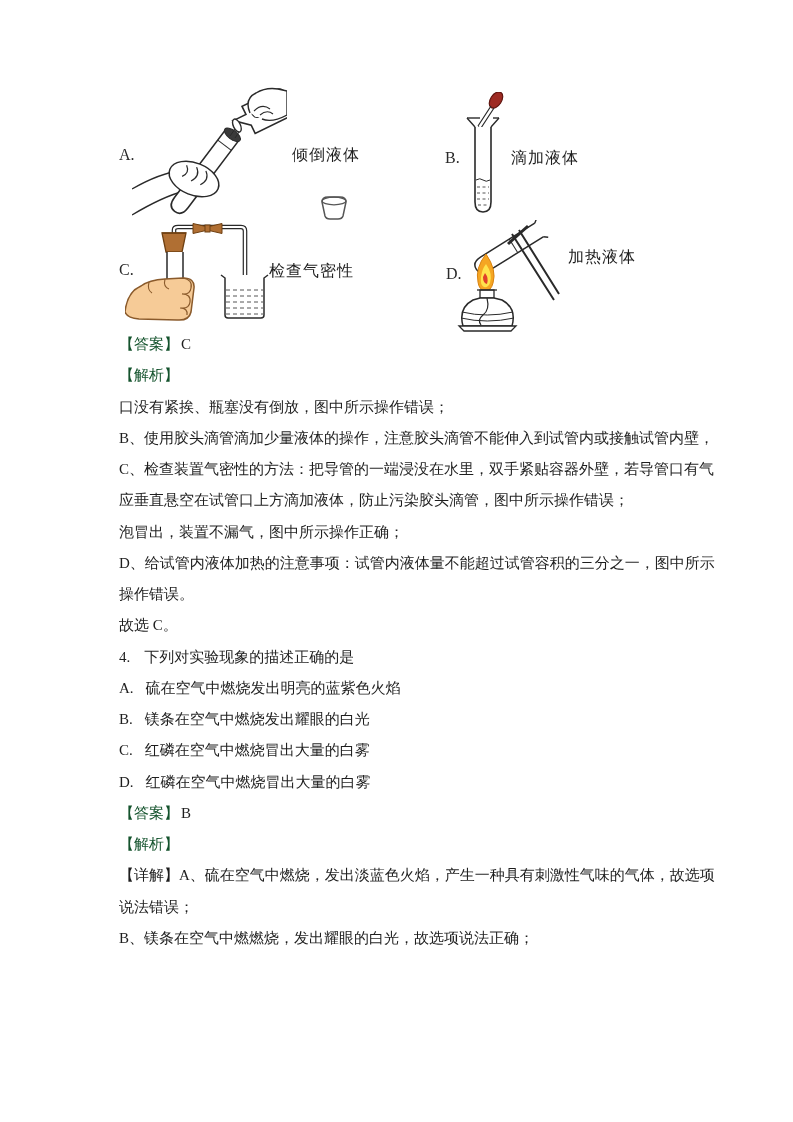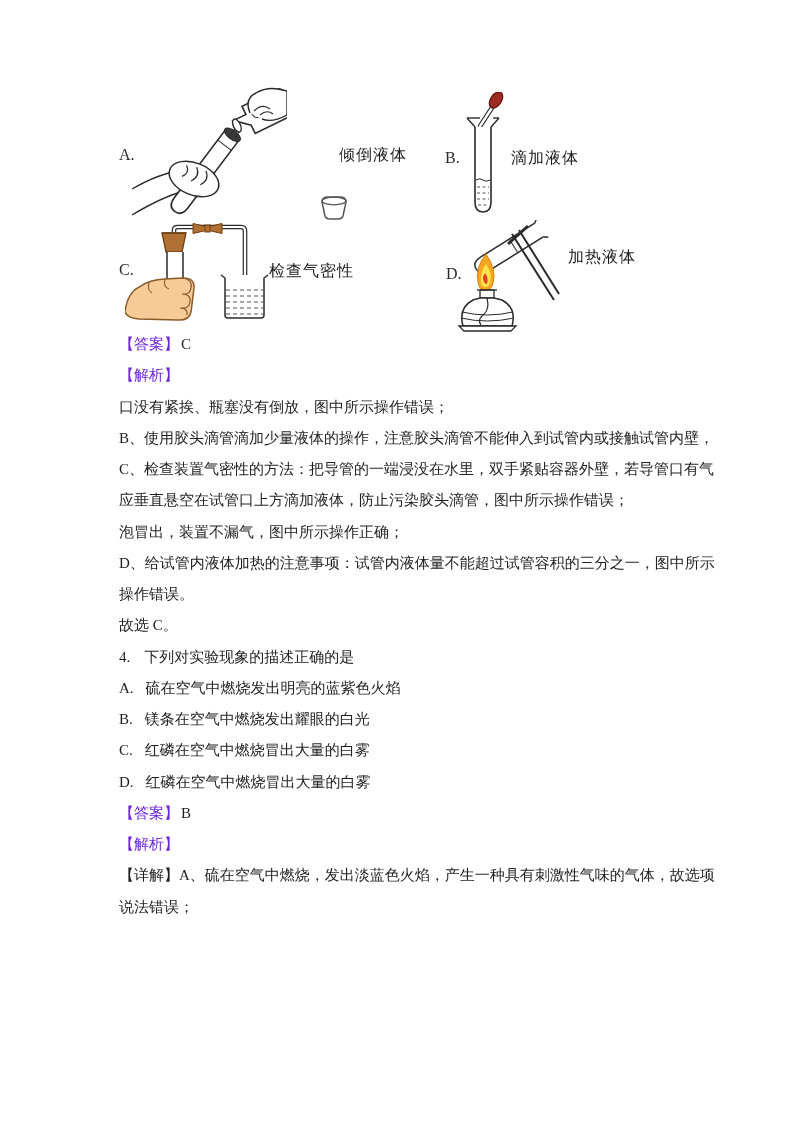--- a/index.html
+++ b/index.html
@@ -10,21 +10,21 @@
     color:#1e1e1e;
   }
   .abs{position:absolute;}
   .figlabel{font-size:16px;color:#2a2a2a;}
   .figcaption{font-size:16px;color:#1e1e1e;letter-spacing:1px;}
   .textcol{
     position:absolute;left:119px;top:329px;width:600px;
     font-size:15px;line-height:31.25px;white-space:nowrap;
   }
   .ln{height:31.25px;}
-  .blue{color:#6d28d9;}
+  .blue{color:#14532d;}
   .ansletter{margin-left:2px;}
   .qnum{margin-right:14px;}
   .optlabel{margin-right:12px;}
   svg{display:block;}
 </style>
 </head>
 <body>
 
 <div>
 
@@ -51,21 +51,21 @@
         <path d="M0,-6 L14,-6 L14,-15 L52,-15 Q60,-15 60,0 Q60,15 52,15 L14,15 L14,6 Z" fill="#ffffff" stroke="#2a2a2a" stroke-width="1.6"></path>
         <path d="M20,-10 q8,-3 10,4 q-9,2 -4,8 q-8,1 -6,-12 M34,-8 q6,6 -2,14" fill="none" stroke="#2a2a2a" stroke-width="1"></path>
         <ellipse cx="1" cy="0" rx="3.5" ry="7" fill="#ffffff" stroke="#2a2a2a" stroke-width="1.4"></ellipse>
       </g>
 
       <path d="M103,44 l-5,7 M107,47 l-4,6" stroke="#2a2a2a" stroke-width="1"></path>
 
       <path d="M118,28 Q112,14 124,8 Q134,2 146,4 L155,6 L155,30 Q140,38 130,34" fill="#ffffff" stroke="#2a2a2a" stroke-width="1.4"></path>
       <path d="M122,26 q8,-8 16,-2 M128,30 q7,-6 13,-1" fill="none" stroke="#2a2a2a" stroke-width="1.1"></path>
     </svg>
-    <span class="abs figcaption" style="left:292px;top:145px;margin-left:47px;">倾倒液体</span>
+    <span class="abs figcaption" style="left:292px;top:145px;">倾倒液体</span>
 
     <span class="abs figlabel" style="left:445px;top:149px;">B.</span>
     <svg class="abs" style="left:459px;top:92px;" width="48" height="125" viewBox="0 0 48 125">
 
       <g>
         <ellipse cx="37" cy="8" rx="5.5" ry="9" transform="rotate(33 37 8)" fill="#9e2b23" stroke="#5f140f" stroke-width="1.2"></ellipse>
         <path d="M32,14 L19,34 M35,16 L22,36" stroke="#2a2a2a" stroke-width="1.2"></path>
         <path d="M19,34 L20,39 L22,36 Z" fill="#2a2a2a"></path>
       </g>
 
@@ -157,15 +157,16 @@
     <div class="ln"><span class="optlabel">B.</span><span>镁条在空气中燃烧发出耀眼的白光</span></div>
     <div class="ln"><span class="optlabel">C.</span><span>红磷在空气中燃烧冒出大量的白雾</span></div>
     <div class="ln"><span class="optlabel">D.</span><span>红磷在空气中燃烧冒出大量的白雾</span></div>
 
     <div class="ln"><span class="blue">【答案】</span><span class="ansletter">B</span></div>
 
     <div class="ln"><span class="blue">【解析】</span></div>
 
     <div class="ln">【详解】A、硫在空气中燃烧，发出淡蓝色火焰，产生一种具有刺激性气味的气体，故选项</div>
     <div class="ln">说法错误；</div>
+    <div class="ln">B、镁条在空气中燃燃烧，发出耀眼的白光，故选项说法正确；</div>
   </div>
 
 </div>
 
 </body></html>

